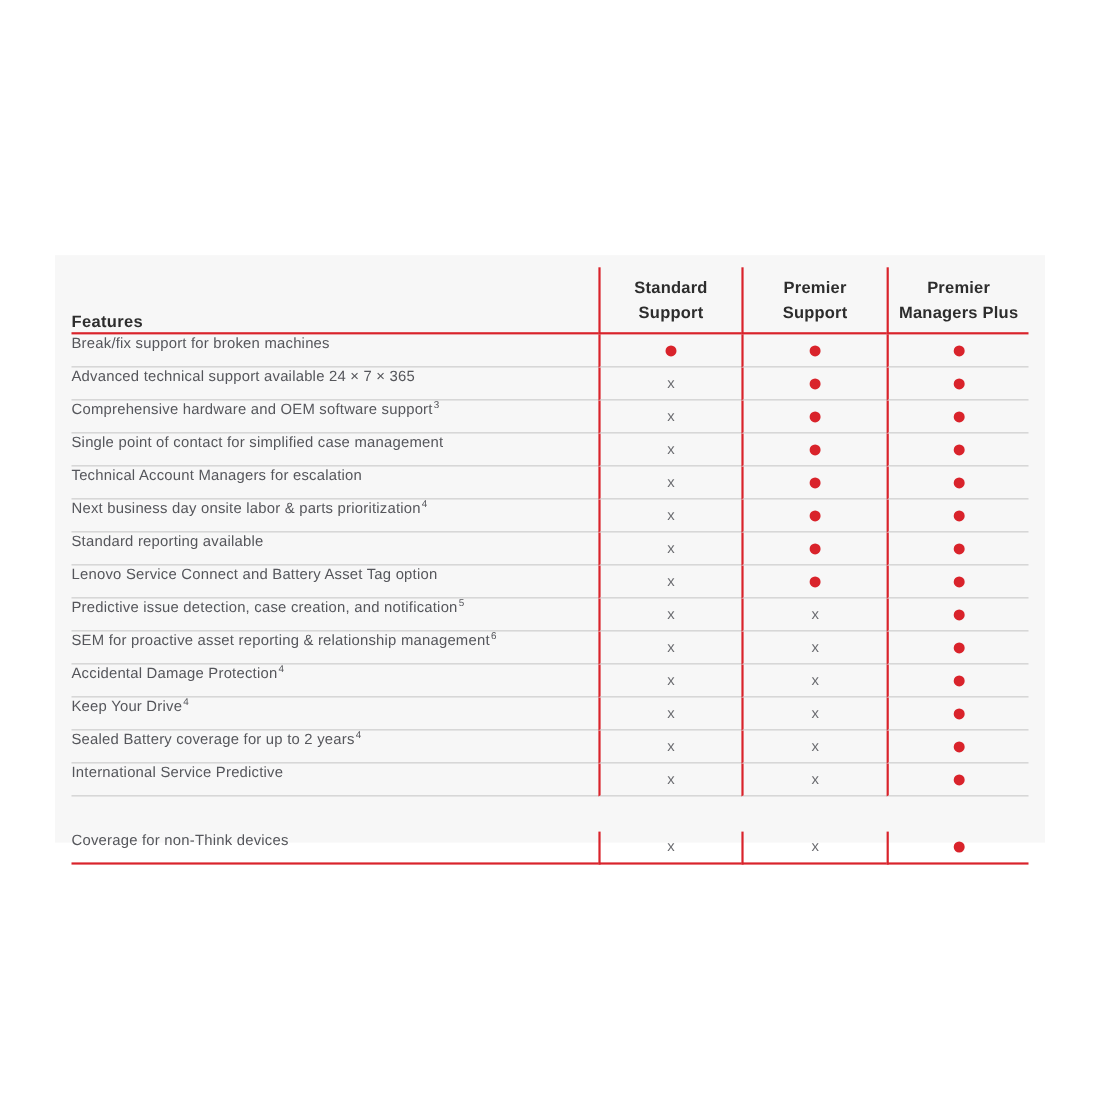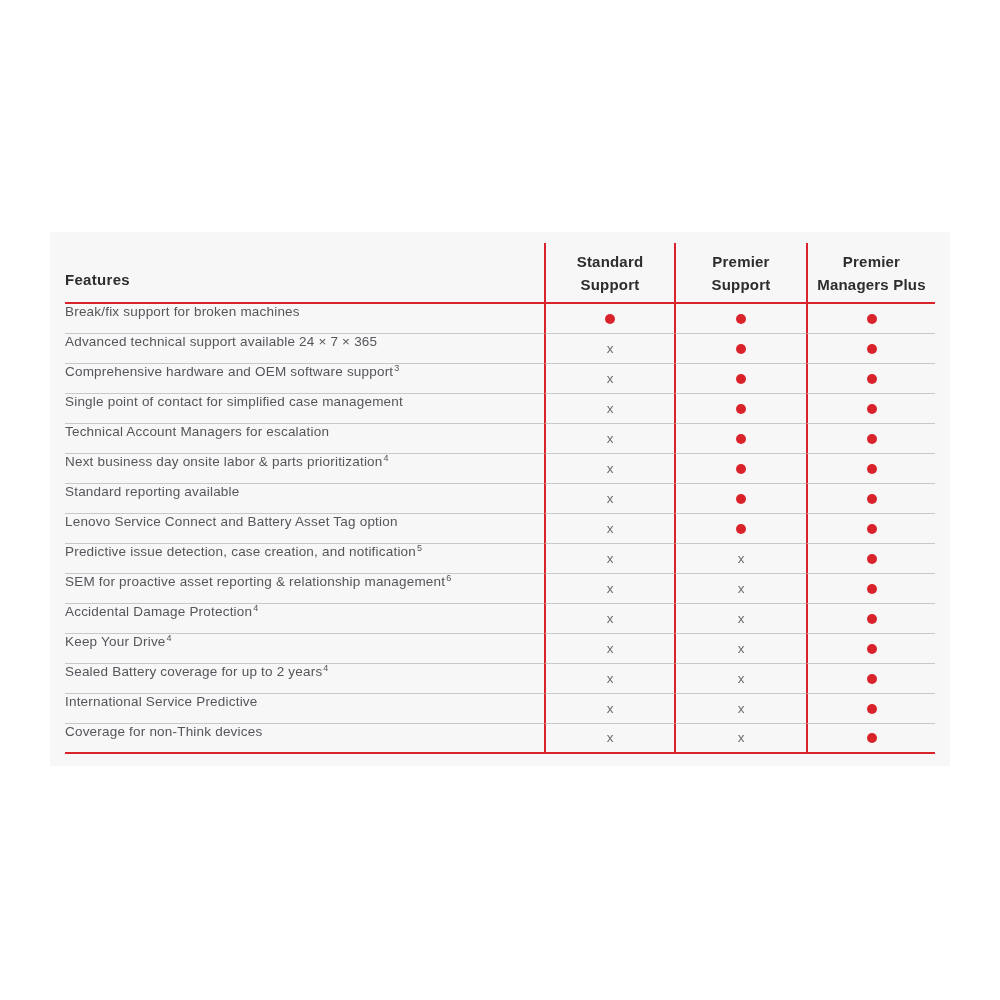--- a/index.html
+++ b/index.html
@@ -30,21 +30,21 @@
   .cell { background: transparent; }
   .hcell {
     height: 61px;
     border-bottom: 2px solid var(--red);
     color: var(--head-text);
     font-weight: bold;
   }
   .hcell.features {
     display: flex;
     align-items: flex-end;
-    padding-bottom: 14px;
+    padding-bottom: 1px;
     font-size: 15px;
     letter-spacing: 0.3px;
   }
   .hcell.col {
     display: flex;
     flex-direction: column;
     align-items: center;
     justify-content: center;
     border-left: 2px solid var(--red);
     font-size: 15px;
@@ -69,21 +69,21 @@
     margin-left: 1px;
   }
   .vcell {
     height: 30px;
     display: flex;
     align-items: center;
     justify-content: center;
     border-left: 2px solid var(--red);
     border-bottom: 1px solid var(--divider);
   }
-  .tbl > .cell.lastrow { border-bottom: 2px solid var(--red); }
+  .tbl > .cell.lastrow { border-bottom: 2px solid var(--red); margin-top: 32px; }
   .dot {
     width: 10px; height: 10px;
     border-radius: 50%;
     background: var(--red);
     display: inline-block;
   }
   .xmark {
     color: var(--x-gray);
     font-size: 13.5px;
     line-height: 1;

